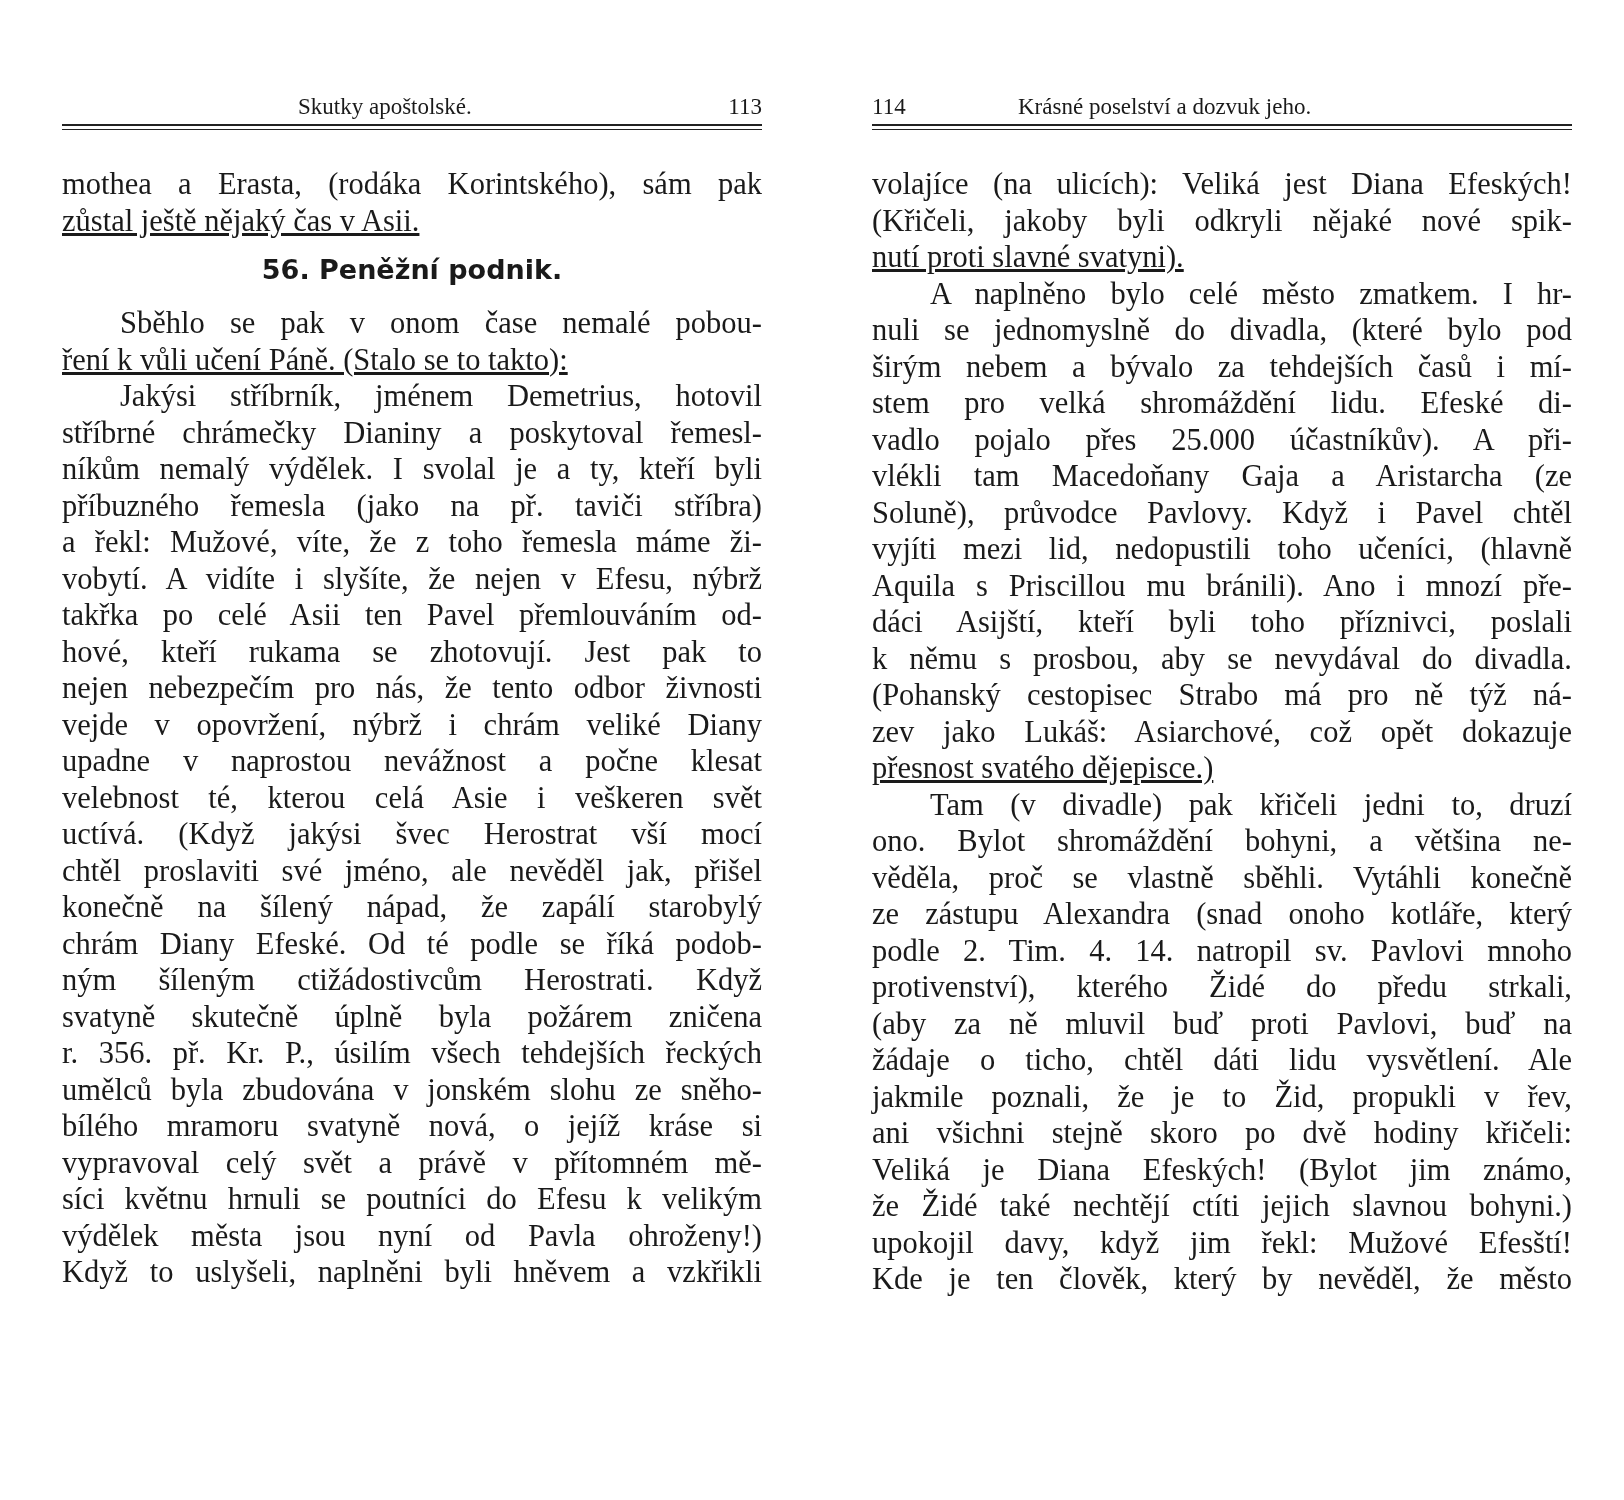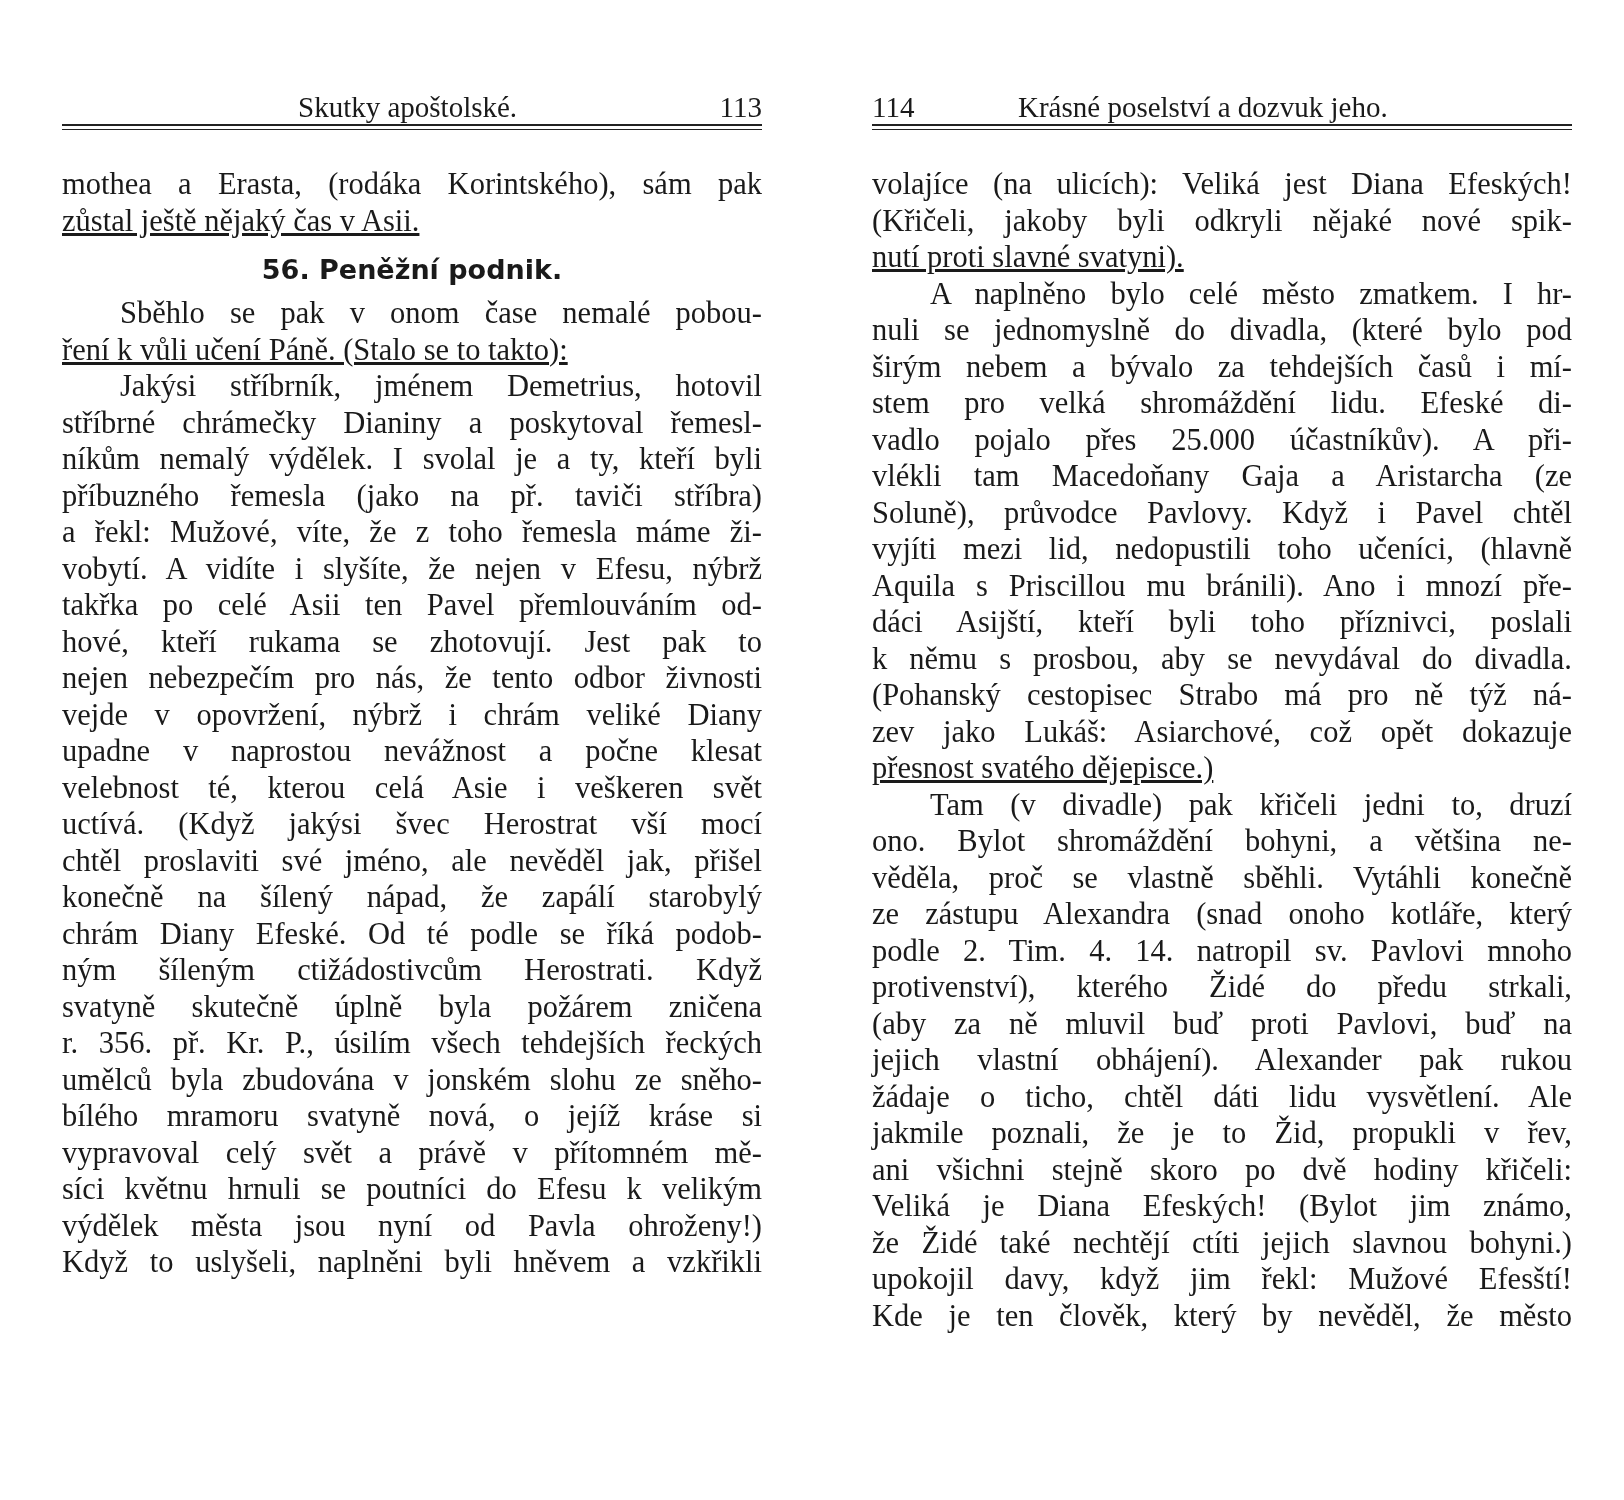--- a/index.html
+++ b/index.html
@@ -2,37 +2,37 @@
 <html><head>
 <meta charset="utf-8">
 <style>
   html, body { margin: 0; padding: 0; background: #ffffff; }
   body { width: 1624px; height: 1500px; position: relative; overflow: hidden;
          font-family: "Liberation Serif", "DejaVu Serif", serif; color: #1a1a1a; }
   .page { position: absolute; top: 0; }
   #page-left { left: 62px; width: 700px; }
   #page-right { left: 872px; width: 700px; }
   .header { position: absolute; top: 92px; left: 0; width: 100%; height: 30px;
-            font-size: 29px; line-height: 30px; }
+            font-size: 23px; line-height: 30px; }
   .header .title { position: absolute; top: 0; }
   .header .num { position: absolute; top: 0; }
   #page-left .header .title { left: 236px; }
   #page-left .header .num { right: 0; }
   #page-right .header .num { left: 0; }
   #page-right .header .title { left: 146px; }
   .rule { position: absolute; left: 0; width: 100%; background: #222; }
   .rule.r1 { top: 124px; height: 2px; }
   .rule.r2 { top: 129px; height: 1px; }
   .body { position: absolute; top: 166px; left: 0; width: 100%; }
   .line { font-size: 30.5px; line-height: 36.5px; height: 36.5px; white-space: nowrap;
           text-align: justify; text-align-last: justify; }
   .line.last { text-align-last: left; text-decoration: underline; }
   .line.indent { padding-left: 58px; }
   .heading { font-family: "DejaVu Sans", sans-serif; font-weight: bold; font-size: 27px;
-             text-align: center; height: 38px; line-height: 38px; margin: 12px 0 6px; }
+             text-align: center; height: 38px; line-height: 38px; margin: 12px 0 16px; }
 </style>
 </head>
 <body>
 
 <div class="page" id="page-left">
   <div class="header">
     <span class="title">Skutky apoštolské.</span>
     <span class="num">113</span>
   </div>
   <div class="rule r1"></div>
@@ -99,21 +99,20 @@
         <div class="line">(Pohanský cestopisec Strabo má pro ně týž ná-</div>
         <div class="line">zev jako Lukáš: Asiarchové, což opět dokazuje</div>
         <div class="line last">přesnost svatého dějepisce.)</div>
         <div class="line indent">Tam (v divadle) pak křičeli jedni to, druzí</div>
         <div class="line">ono. Bylot shromáždění bohyni, a většina ne-</div>
         <div class="line">věděla, proč se vlastně sběhli. Vytáhli konečně</div>
         <div class="line">ze zástupu Alexandra (snad onoho kotláře, který</div>
         <div class="line">podle 2. Tim. 4. 14. natropil sv. Pavlovi mnoho</div>
         <div class="line">protivenství), kterého Židé do předu strkali,</div>
         <div class="line">(aby za ně mluvil buď proti Pavlovi, buď na</div>
-        <div class="line">jejich vlastní obhájení). Alexander pak rukou</div>
         <div class="line">žádaje o ticho, chtěl dáti lidu vysvětlení. Ale</div>
         <div class="line">jakmile poznali, že je to Žid, propukli v řev,</div>
         <div class="line">ani všichni stejně skoro po dvě hodiny křičeli:</div>
         <div class="line">Veliká je Diana Efeských! (Bylot jim známo,</div>
         <div class="line">že Židé také nechtějí ctíti jejich slavnou bohyni.)</div>
         <div class="line">upokojil davy, když jim řekl: Mužové Efesští!</div>
         <div class="line">Kde je ten člověk, který by nevěděl, že město</div>
       </div>
   </div>
 </div>

